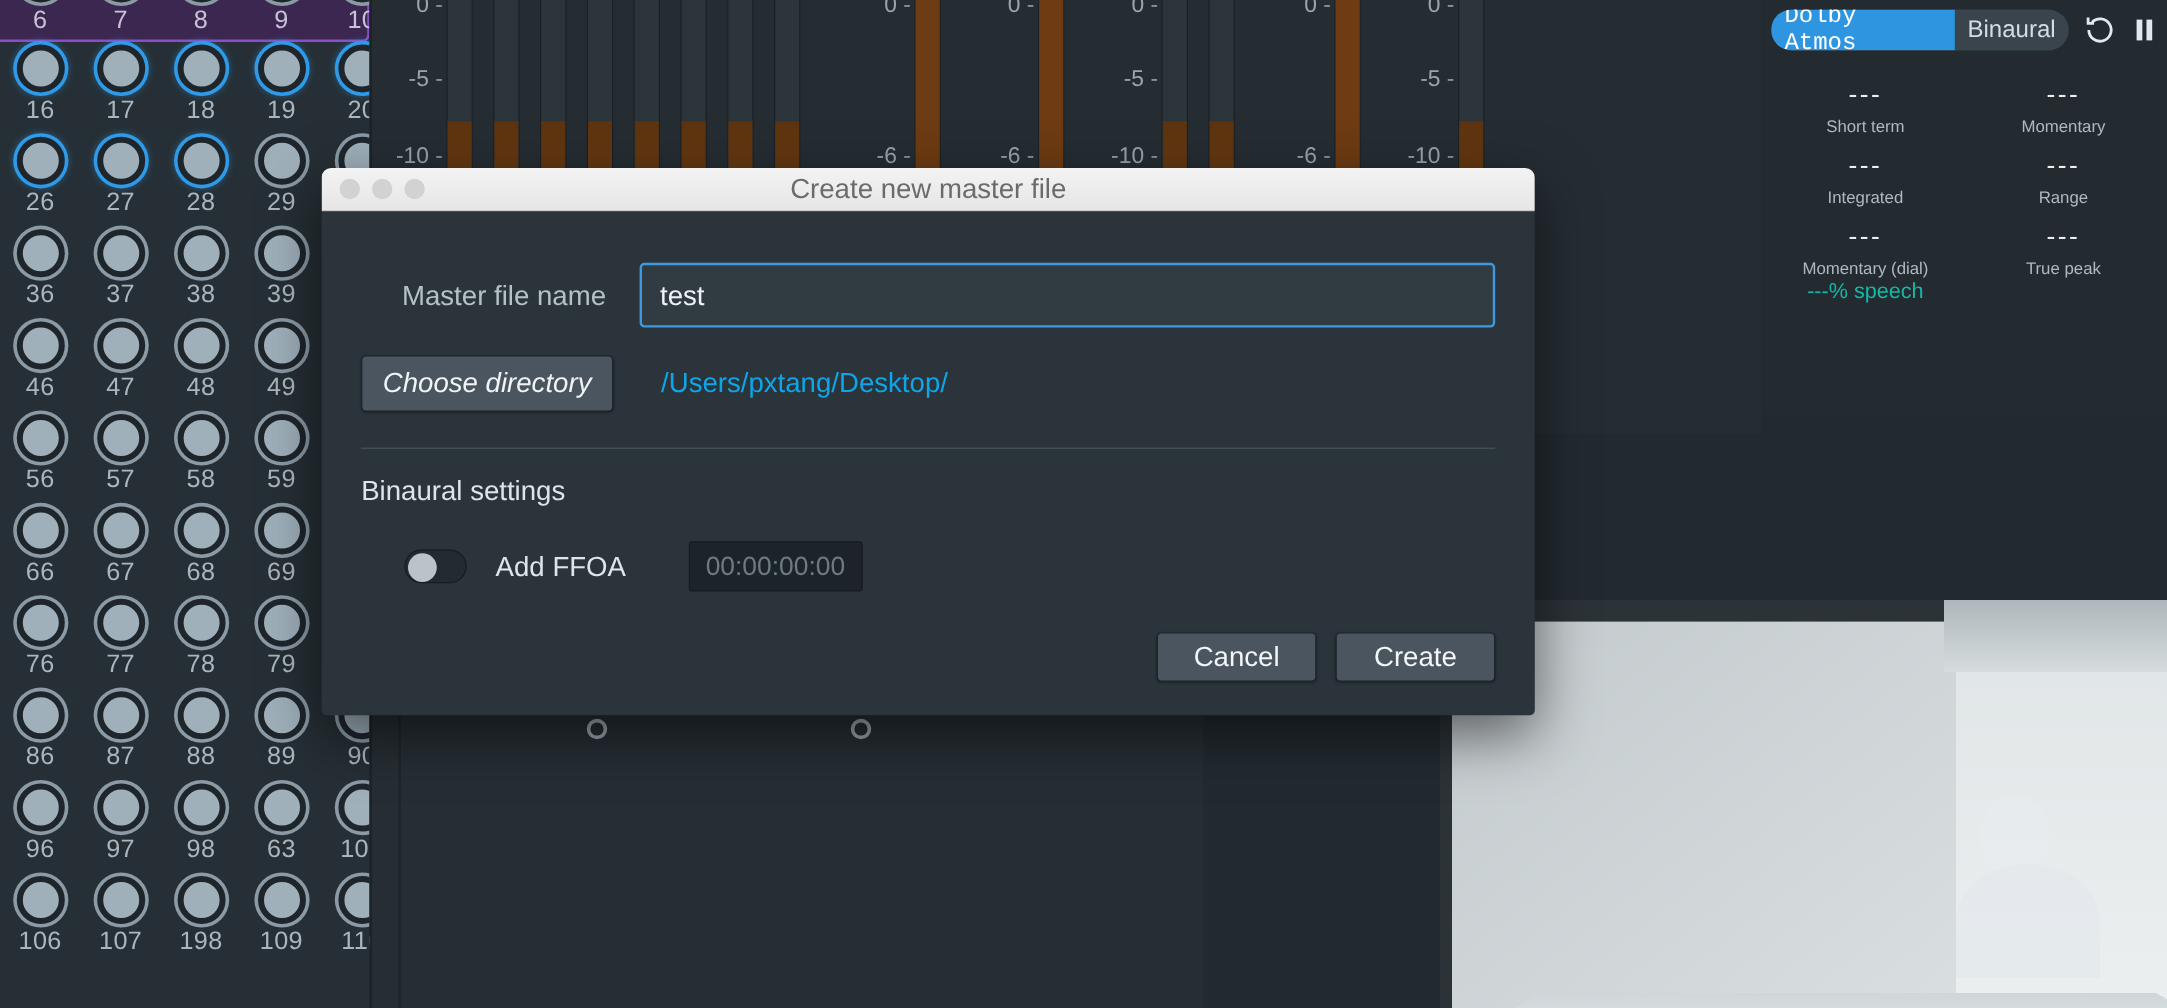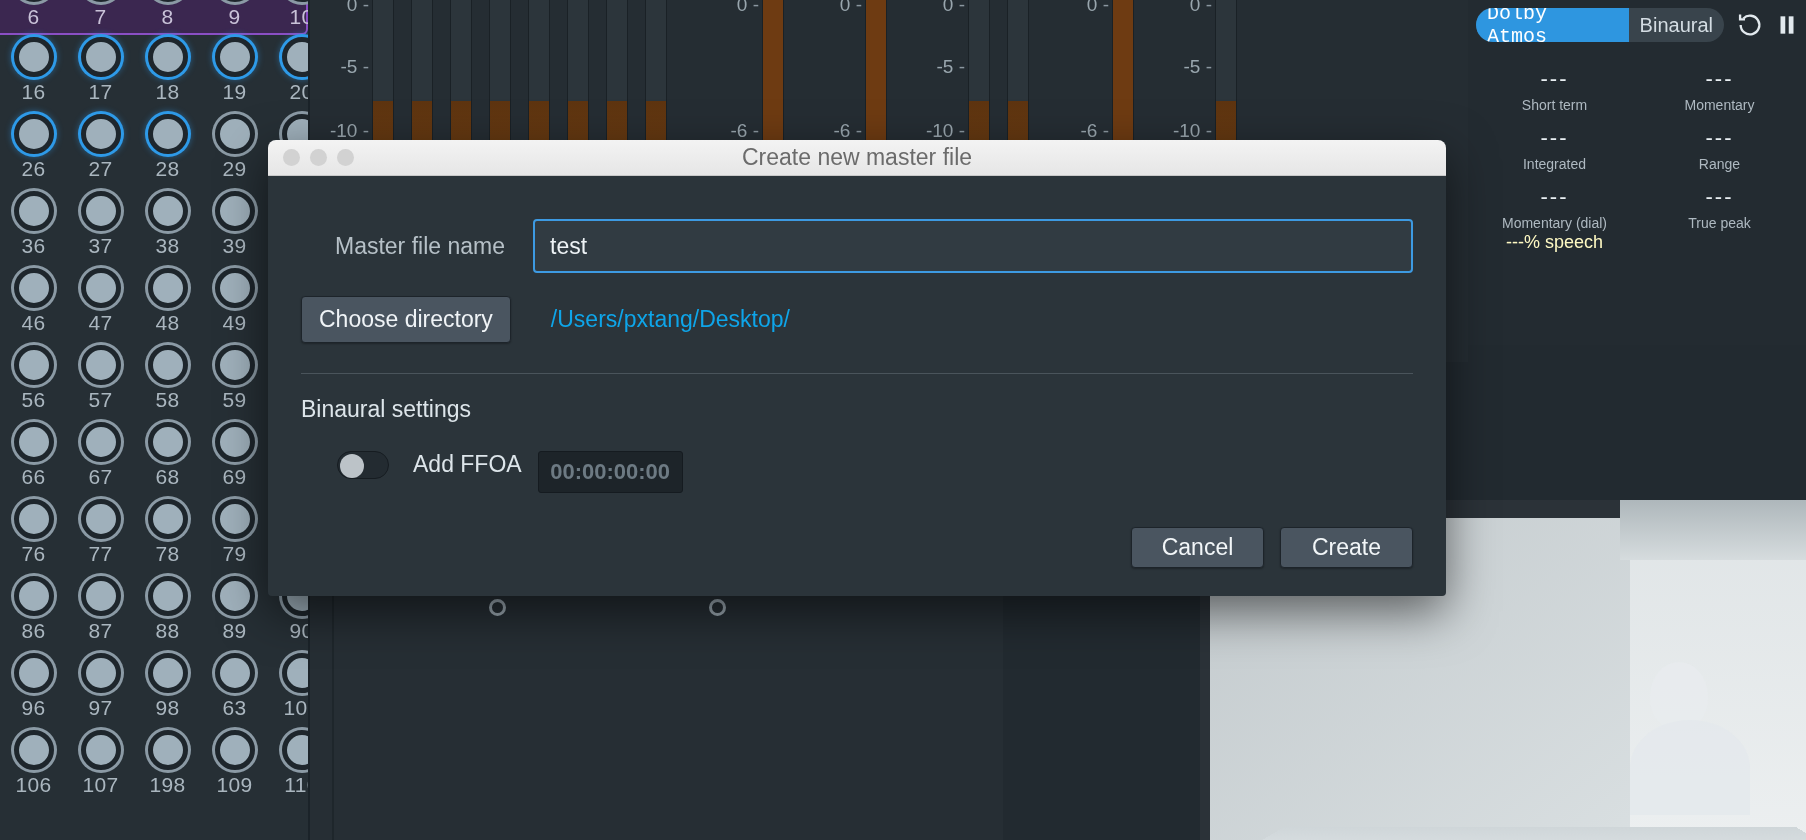--- a/index.html
+++ b/index.html
@@ -133,21 +133,21 @@
   #transport { display: flex; align-items: center; gap: 10px; margin-left: 2px; }
   .ticon { color: #e2e9ee; display: flex; align-items: center; }
 
   #loudness-grid {
     display: grid; grid-template-columns: 1fr 1fr;
     row-gap: 14px; margin-top: 26px; padding: 0 4px;
     text-align: center;
   }
   .ld-val { font-size: 22px; color: #e9eff3; letter-spacing: 2px; line-height: 1; }
   .ld-lbl { font-size: 14px; color: #aeb9c1; margin-top: 7px; }
-  .ld-sub { font-size: 18px; color: #fef9c3; margin-top: 1px; }
+  .ld-sub { font-size: 18px; color: #14b8a6; margin-top: 1px; }
 
   
   #room-view {
     position: absolute; left: 1200px; top: 500px;
     width: 606px; height: 340px;
     overflow: hidden;
     background: #2b3238;
   }
   .room-floor {
     position: absolute; left: -40px; bottom: -60px;
@@ -181,21 +181,21 @@
     background: rgba(232,236,238,.82);
   }
   .person-body {
     position: absolute; left: 0; top: 58px;
     width: 120px; height: 95px;
     border-radius: 52% 52% 0 0;
     background: rgba(228,233,236,.80);
   }
   #modal {
     position: absolute; left: 268px; top: 140px;
-    width: 1178px; height: 456px;
+    width: 1011px; height: 456px;
     background: #2b343a;
     border-radius: 8px 8px 4px 4px;
     box-shadow: 0 16px 48px rgba(0,0,0,.55);
     overflow: hidden;
   }
   #modal-titlebar {
     height: 36px;
     background: linear-gradient(to bottom, #f3f3f3, #e6e6e6);
     display: flex; align-items: center;
     position: relative;
@@ -228,48 +228,49 @@
   .row-dir { display: flex; align-items: center; margin-top: 22px; }
   #choose-dir-btn {
     background: #4a5560;
     border: 1px solid #1d242a;
     border-radius: 4px;
     color: #f0f4f7; font-size: 23px;
     padding: 9px 17px;
     cursor: pointer;
     font-family: "Liberation Sans", sans-serif;
     box-shadow: 0 1px 2px rgba(0,0,0,.3);
+    font-style: italic;
   }
   #dir-path { font-size: 23px; color: #0ea5e9; margin-left: 40px; }
 
   #divider {
     height: 1px; background: #4a545b;
     margin: 30px 0 0 0;
   }
   #optional-heading { font-size: 23px; color: #dde5ea; margin-top: 22px; }
 
-  .row-ffoa { display: flex; align-items: flex-start; margin-top: 28px; padding-left: 36px; }
+  .row-ffoa { display: flex; align-items: center; margin-top: 28px; padding-left: 36px; }
   #ffoa-toggle {
     width: 52px; height: 28px; border-radius: 14px;
     background: #232b31; border: 1px solid #161c21;
     position: relative; cursor: pointer; flex: 0 0 52px;
   }
   #ffoa-knob {
     position: absolute; left: 2px; top: 2px;
     width: 24px; height: 24px; border-radius: 50%;
     background: #bcc3c8;
   }
   #ffoa-label { font-size: 23px; color: #dde5ea; margin-left: 24px; }
   #timecode-field {
-    margin-left: 16px;
+    margin-left: 52px;
     width: 145px; height: 42px;
     background: #1d2429; border: 1px solid #151b20;
     border-radius: 3px;
     display: flex; align-items: center; justify-content: center;
-    font-size: 22px; color: #6d7a83; font-weight: bold;
+    font-size: 22px; color: #6d7a83;
   }
 
   #modal-actions {
     position: absolute; right: 33px; bottom: 28px;
     display: flex; gap: 16px;
   }
   .dlg-btn {
     width: 133px; height: 41px;
     background: #4a5560;
     border: 1px solid #1d242a;

